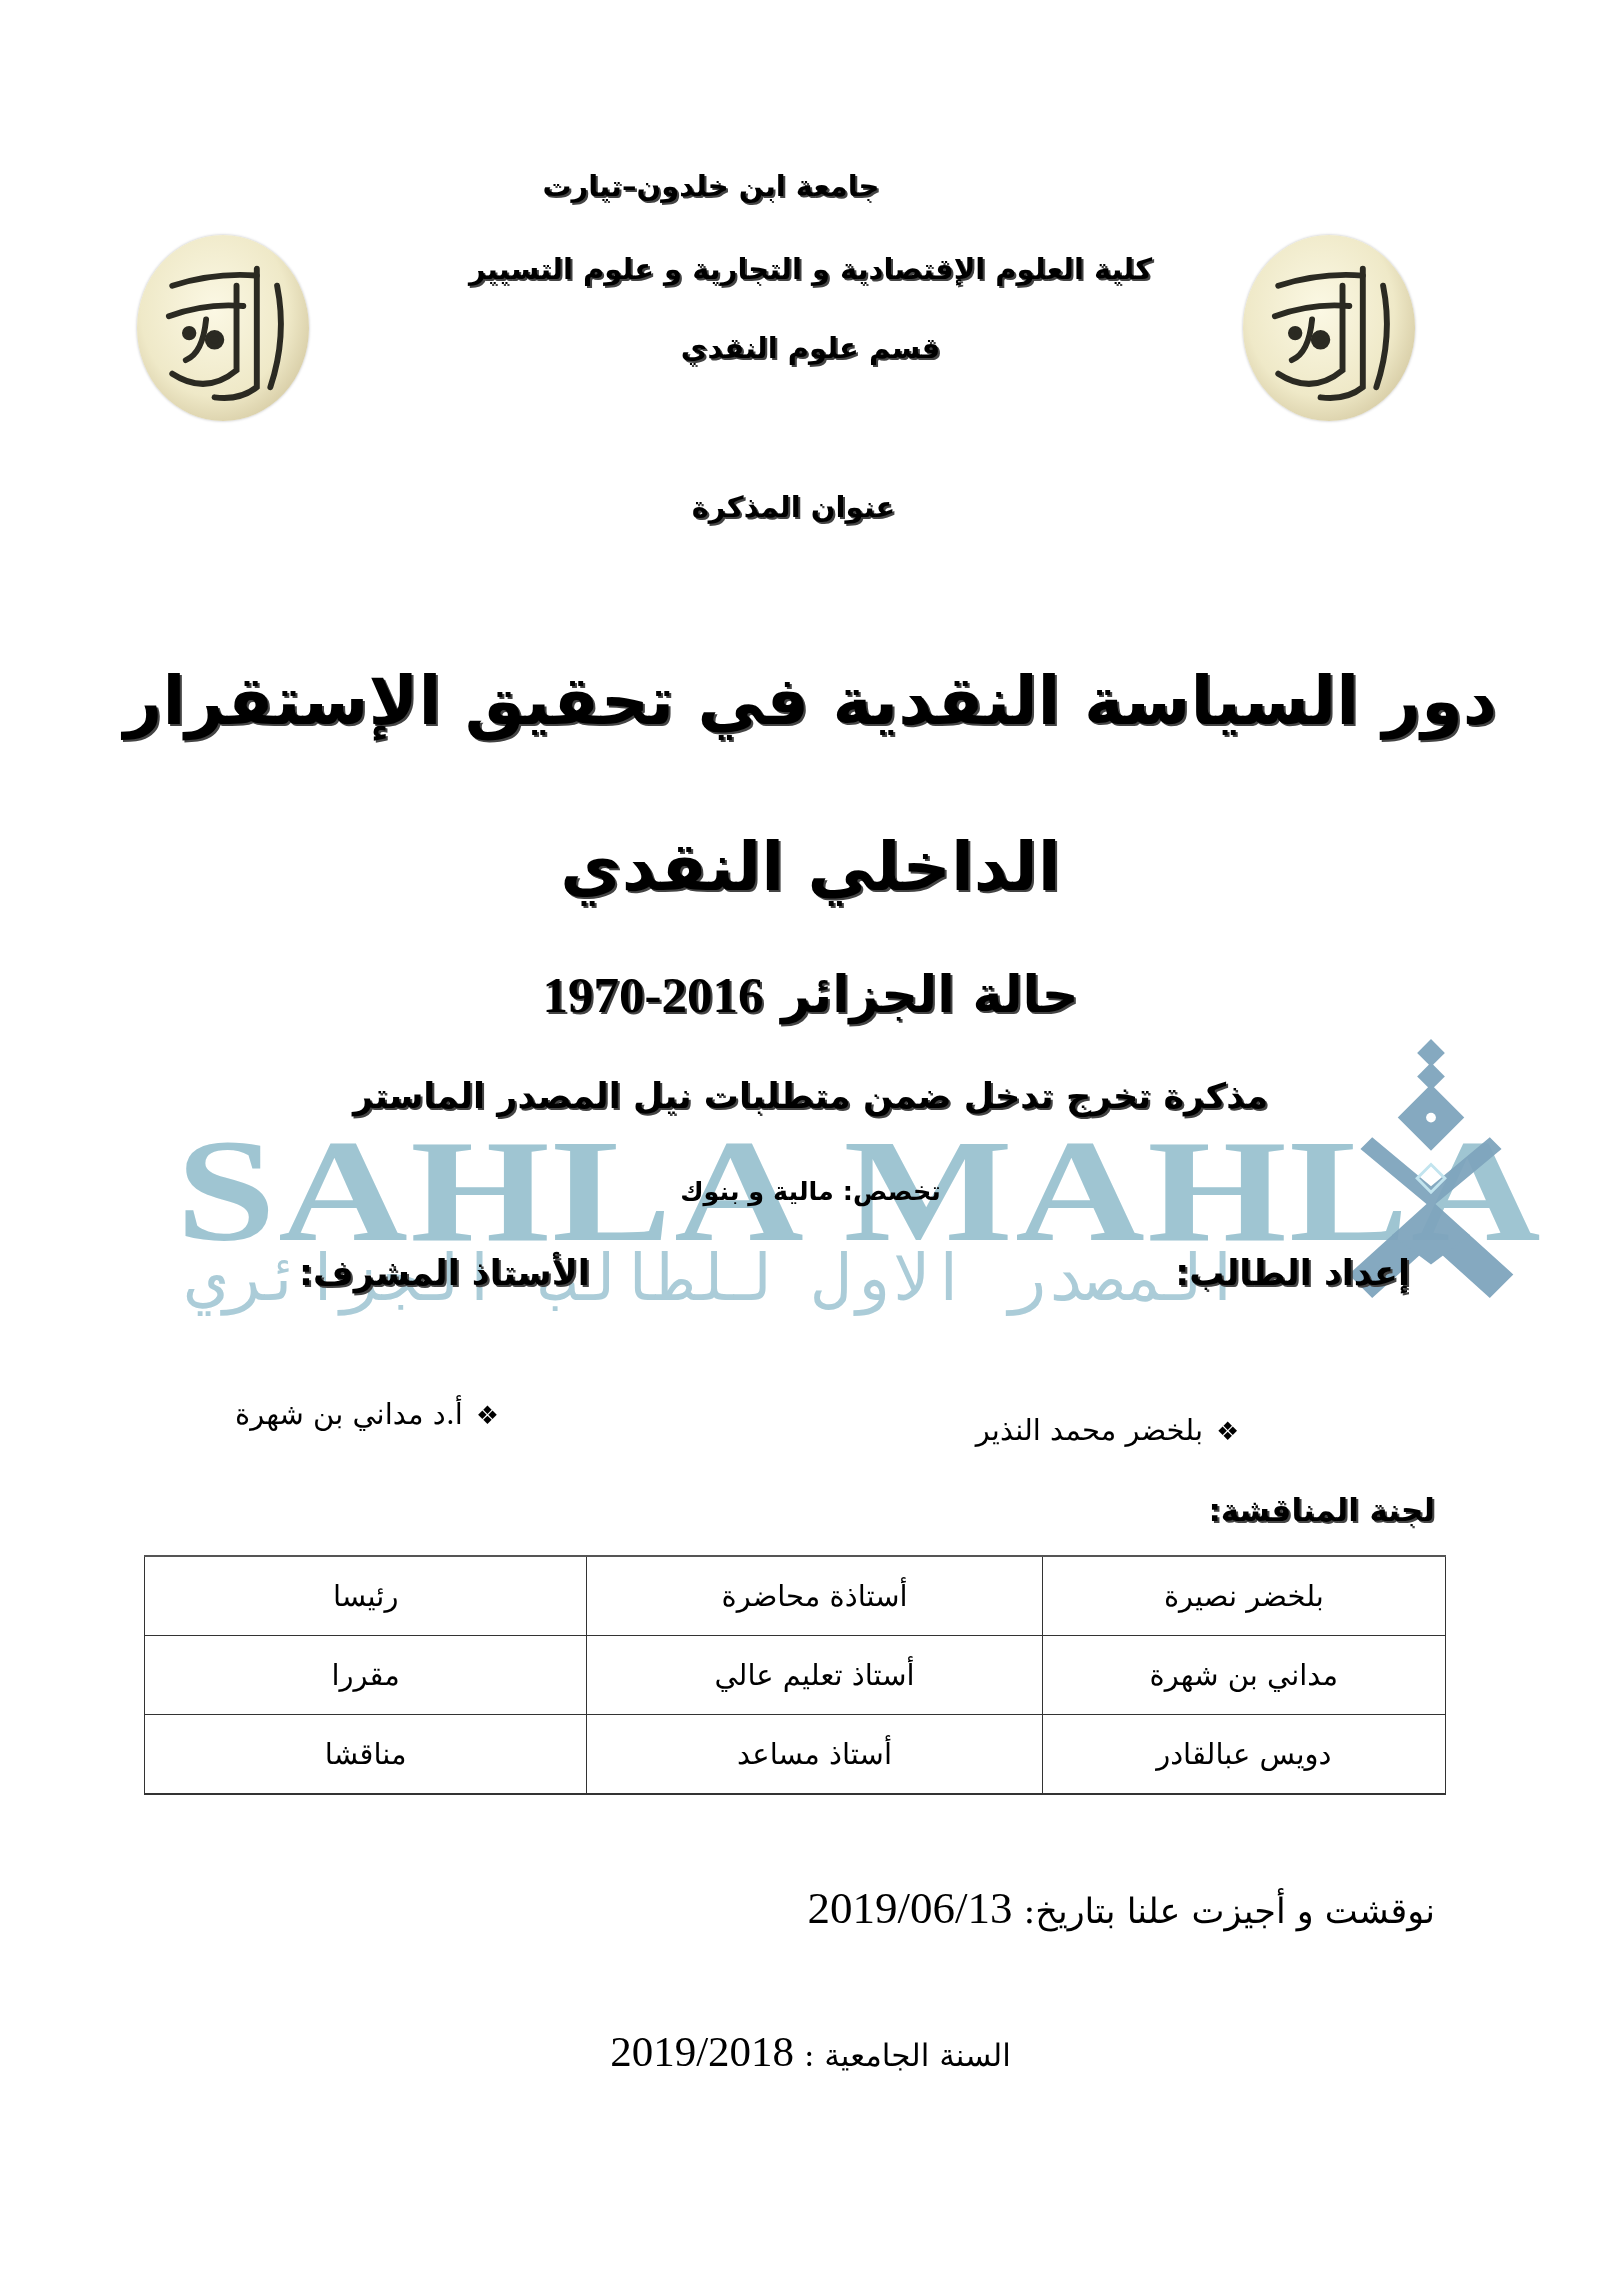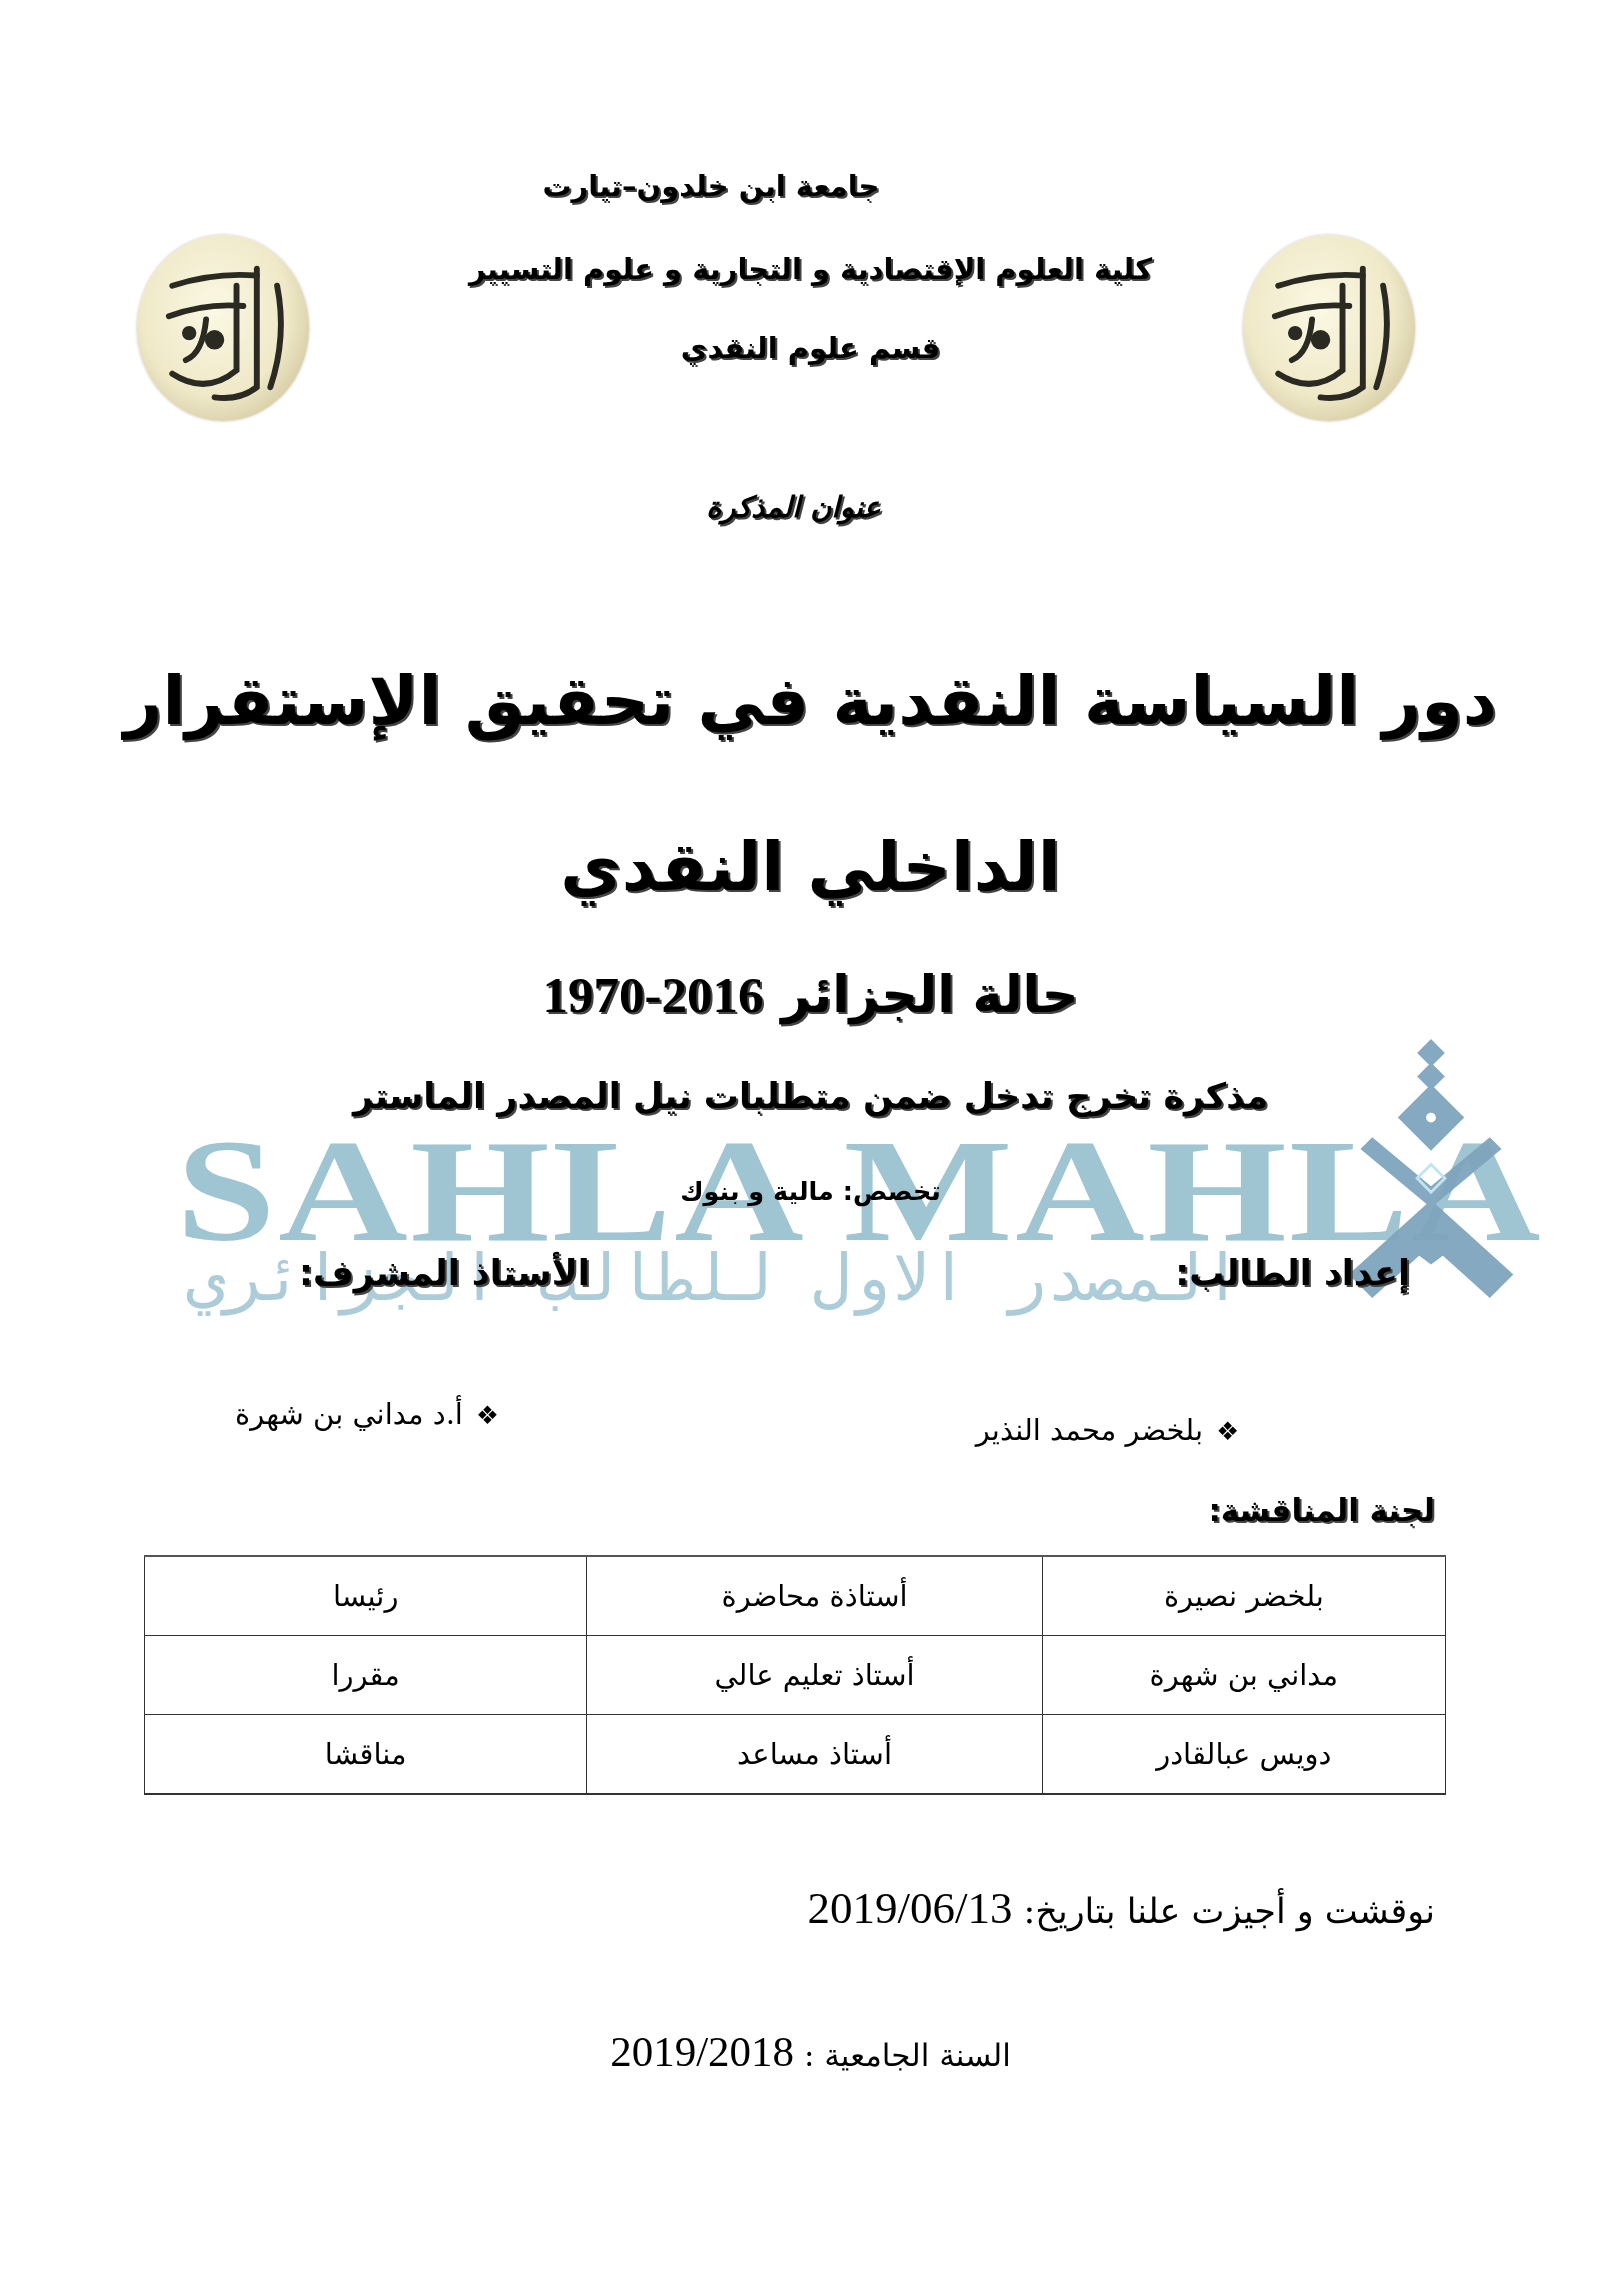--- a/index.html
+++ b/index.html
@@ -14,21 +14,21 @@
     .faculty { top: 252px; left: 0; width: 1621px; font-size: 29px; }
     .dept { top: 331px; left: 0; width: 1621px; font-size: 29px; }
 
     .logo { width: 172px; height: 186px; border-radius: 50%;
             background: radial-gradient(ellipse at 45% 40%, #fbf8e4 0%, #efe9c8 55%, #cfc39a 85%, #a89c78 100%);
             box-shadow: 0 0 2.9px #bbb; overflow: hidden; }
     .logo svg { width: 100%; height: 100%; }
     .logo-left { top: 235px; left: 137px; }
     .logo-right { top: 235px; left: 1243px; }
 
-    .memo-label { top: 490px; left: 0; width: 1587px; font-size: 29px; font-style: italic; }
+    .memo-label { top: 490px; left: 0; width: 1587px; font-size: 29px; }
 
     .title1 { top: 657px; left: 0; width: 1621px; font-size: 67px; line-height: 88px; }
     .title2 { top: 823px; left: 0; width: 1621px; font-size: 67px; line-height: 88px; }
     .case { top: 965px; left: 0; width: 1621px; font-size: 51px; }
     .degree { top: 1076px; left: 0; width: 1621px; font-size: 35px; }
     .spec { top: 1176px; left: 0; width: 1621px; font-size: 25.5px; z-index: 3; }
 
     .prepared { top: 1253px; right: 211px; font-size: 35px; direction: rtl; z-index: 3; }
     .supervisor-label { top: 1253px; left: 299px; font-size: 35px; direction: rtl; z-index: 3; }
 

